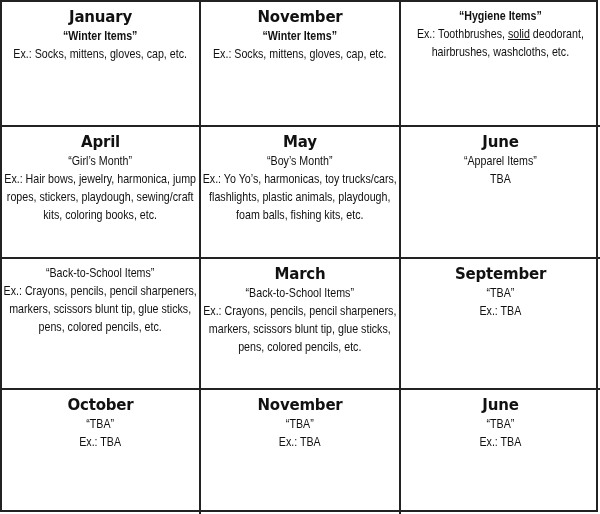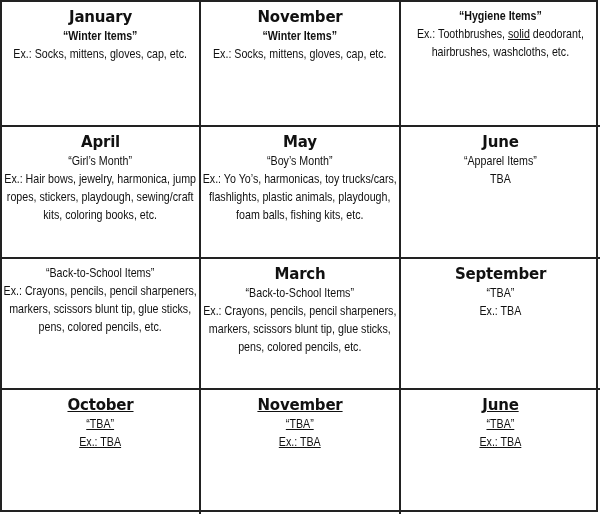--- a/index.html
+++ b/index.html
@@ -15,21 +15,21 @@
   }
   .cell {
     border-right: 2px solid #222;
     border-bottom: 2px solid #222;
     box-sizing: border-box;
     text-align: center;
     padding-top: 5px;
     color: #111;
   }
   .cell.c3 { border-right: none; }
-  .cell.r4 { border-bottom: none; text-decoration: underline; }
+  .cell.r4 { border-bottom: none; }
   .month {
     font-family: "DejaVu Sans", sans-serif;
     font-weight: bold;
     font-size: 15px;
     line-height: 20px;
     letter-spacing: -0.2px;
   }
   .theme, .examples {
     font-family: "Liberation Sans Narrow", "Liberation Sans", sans-serif;
     font-size: 13px;

